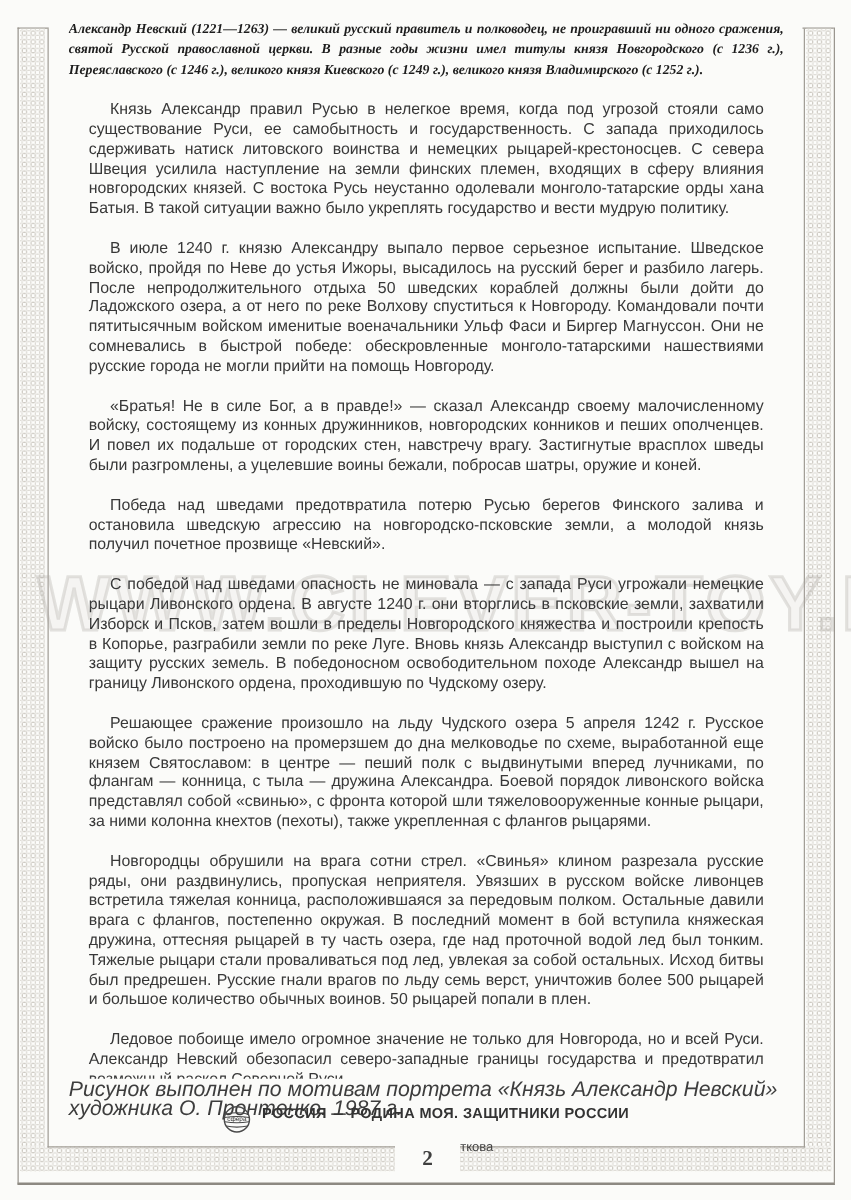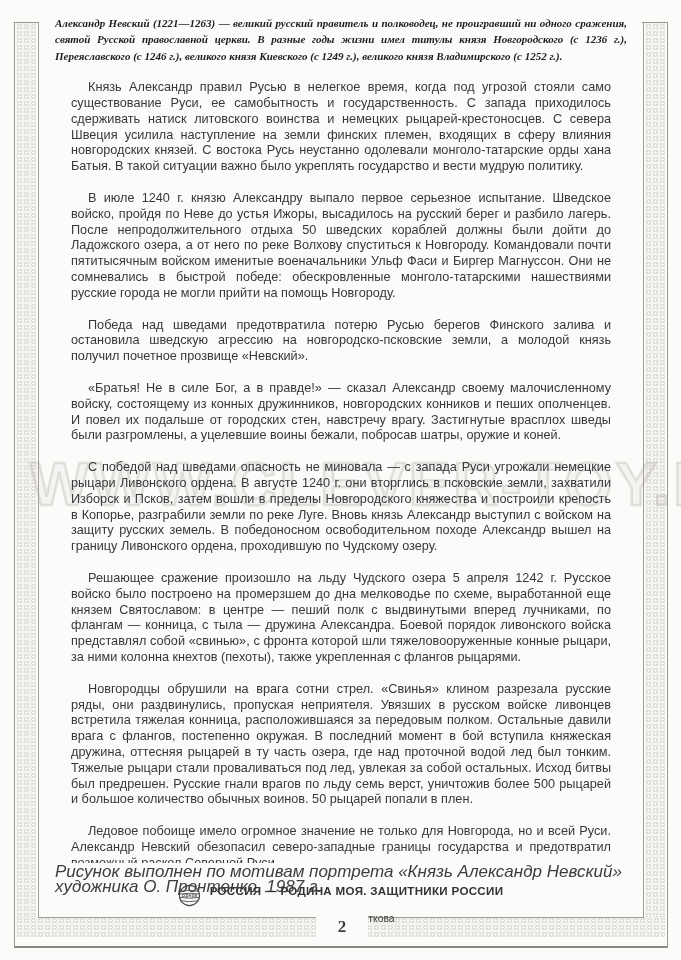--- a/index.html
+++ b/index.html
@@ -91,22 +91,22 @@
 <div class="lace lace-right"></div>
 <div class="lace lace-bottom"></div>
 <div class="frame-inner"></div>
 
 <div class="watermark">WWW.CLEVER-TOY.RU</div>
 
 <div class="content">
   <p class="intro"><b>Александр Невский (1221—1263)</b><span> — великий русский правитель и полководец, не проигравший ни одного сражения, святой Русской православной церкви. В разные годы жизни имел титулы князя Новгородского (с 1236 г.), Переяславского (с 1246 г.), великого князя Киевского (с 1249 г.), великого князя Владимирского (с 1252 г.).</span></p>
   <p class="body">Князь Александр правил Русью в нелегкое время, когда под угрозой стояли само существование Руси, ее самобытность и государственность. С запада приходилось сдерживать натиск литовского воинства и немецких рыцарей-крестоносцев. С севера Швеция усилила наступление на земли финских племен, входящих в сферу влияния новгородских князей. С востока Русь неустанно одолевали монголо-татарские орды хана Батыя. В такой ситуации важно было укреплять государство и вести мудрую политику.</p>
   <p class="body">В июле 1240 г. князю Александру выпало первое серьезное испытание. Шведское войско, пройдя по Неве до устья Ижоры, высадилось на русский берег и разбило лагерь. После непродолжительного отдыха 50 шведских кораблей должны были дойти до Ладожского озера, а от него по реке Волхову спуститься к Новгороду. Командовали почти пятитысячным войском именитые военачальники Ульф Фаси и Биргер Магнуссон. Они не сомневались в быстрой победе: обескровленные монголо-татарскими нашествиями русские города не могли прийти на помощь Новгороду.</p>
+  <p class="body">«Братья! Не в силе Бог, а в правде!» — сказал Александр своему малочисленному войску, состоящему из конных дружинников, новгородских конников и пеших ополченцев. И повел их подальше от городских стен, навстречу врагу. Застигнутые врасплох шведы были разгромлены, а уцелевшие воины бежали, побросав шатры, оружие и коней.</p>
   <p class="body">Победа над шведами предотвратила потерю Русью берегов Финского залива и остановила шведскую агрессию на новгородско-псковские земли, а молодой князь получил почетное прозвище «Невский».</p>
-  <p class="body">«Братья! Не в силе Бог, а в правде!» — сказал Александр своему малочисленному войску, состоящему из конных дружинников, новгородских конников и пеших ополченцев. И повел их подальше от городских стен, навстречу врагу. Застигнутые врасплох шведы были разгромлены, а уцелевшие воины бежали, побросав шатры, оружие и коней.</p>
   <p class="body">С победой над шведами опасность не миновала — с запада Руси угрожали немецкие рыцари Ливонского ордена. В августе 1240 г. они вторглись в псковские земли, захватили Изборск и Псков, затем вошли в пределы Новгородского княжества и построили крепость в Копорье, разграбили земли по реке Луге. Вновь князь Александр выступил с войском на защиту русских земель. В победоносном освободительном походе Александр вышел на границу Ливонского ордена, проходившую по Чудскому озеру.</p>
   <p class="body">Решающее сражение произошло на льду Чудского озера 5 апреля 1242 г. Русское войско было построено на промерзшем до дна мелководье по схеме, выработанной еще князем Святославом: в центре — пеший полк с выдвинутыми вперед лучниками, по флангам — конница, с тыла — дружина Александра. Боевой порядок ливонского войска представлял собой «свинью», с фронта которой шли тяжеловооруженные конные рыцари, за ними колонна кнехтов (пехоты), также укрепленная с флангов рыцарями.</p>
   <p class="body">Новгородцы обрушили на врага сотни стрел. «Свинья» клином разрезала русские ряды, они раздвинулись, пропуская неприятеля. Увязших в русском войске ливонцев встретила тяжелая конница, расположившаяся за передовым полком. Остальные давили врага с флангов, постепенно окружая. В последний момент в бой вступила княжеская дружина, оттесняя рыцарей в ту часть озера, где над проточной водой лед был тонким. Тяжелые рыцари стали проваливаться под лед, увлекая за собой остальных. Исход битвы был предрешен. Русские гнали врагов по льду семь верст, уничтожив более 500 рыцарей и большое количество обычных воинов. 50 рыцарей попали в плен.</p>
   <p class="body">Ледовое побоище имело огромное значение не только для Новгорода, но и всей Руси. Александр Невский обезопасил северо-западные границы государства и предотвратил возможный раскол Северной Руси.</p>
 </div>
 
 <div class="caption">Рисунок выполнен по мотивам портрета «Князь Александр Невский» художника О. Пронтенко. 1987 г.</div>
 
 <div class="brand">
   <span class="logo">

